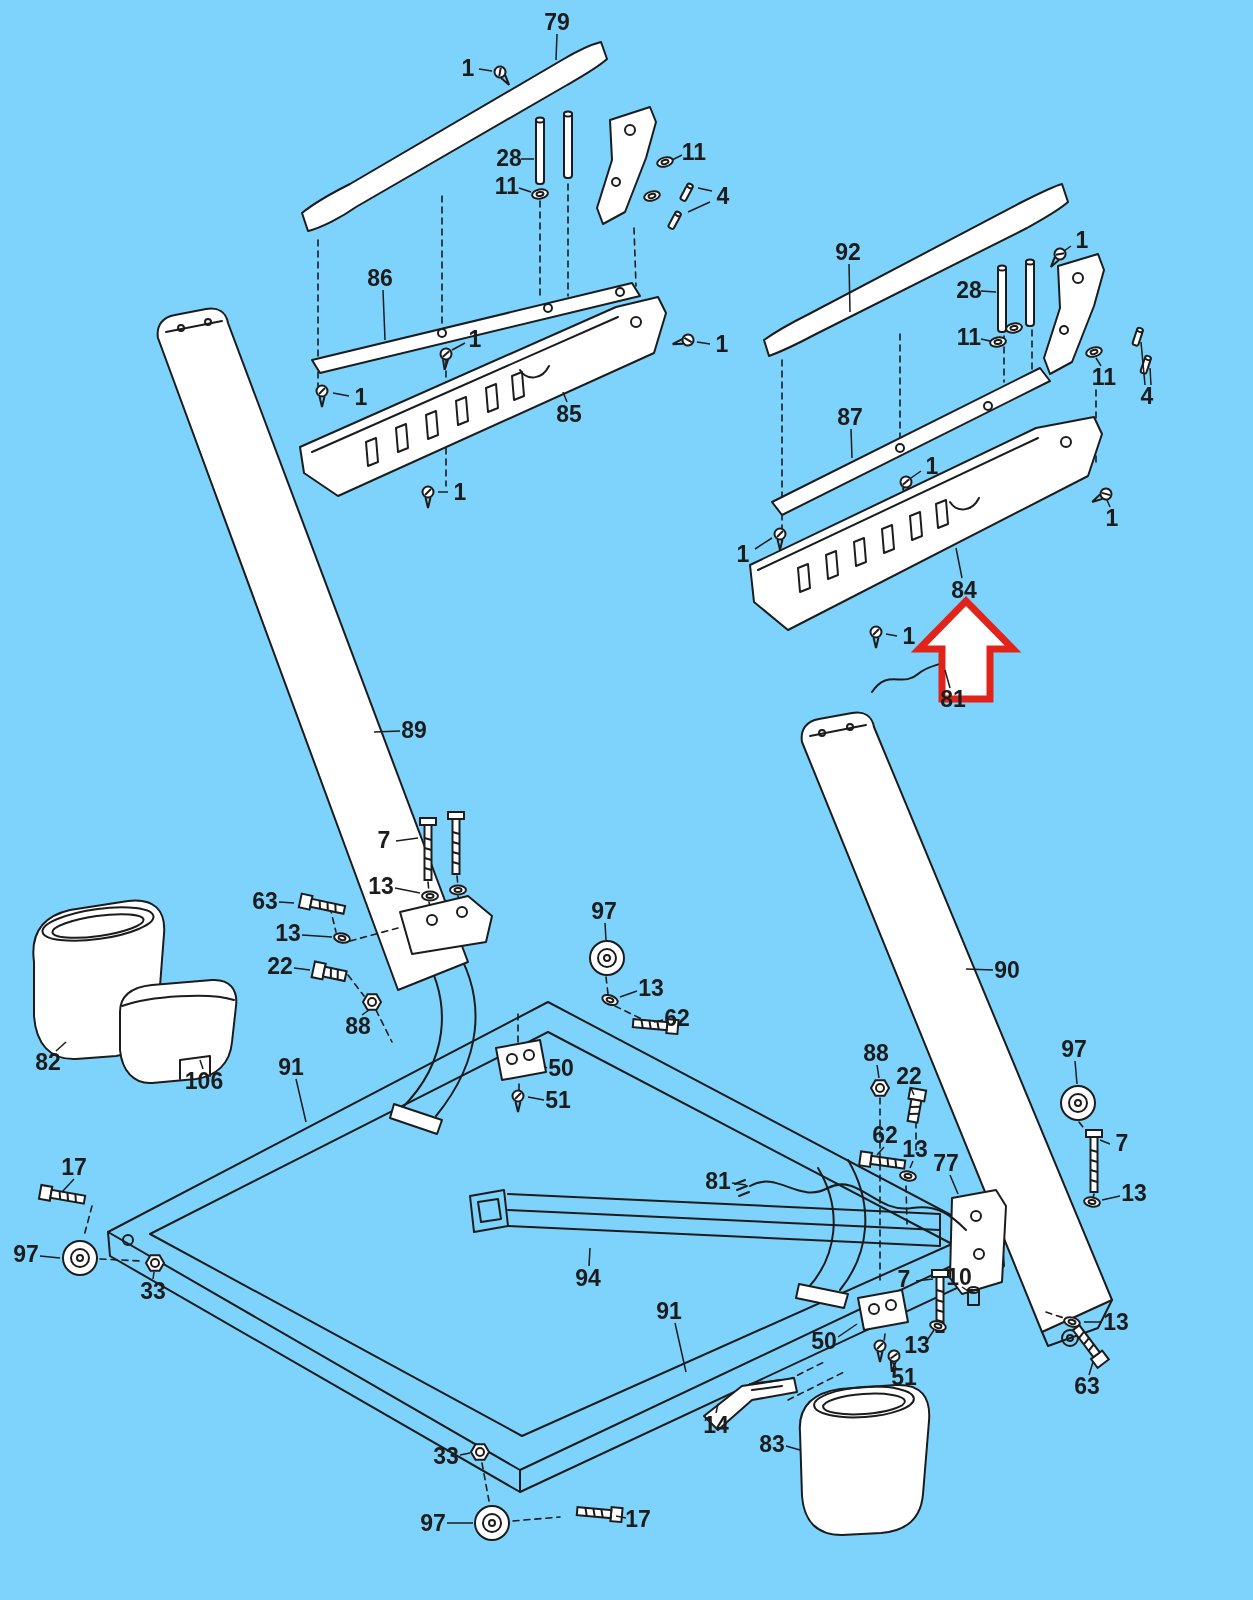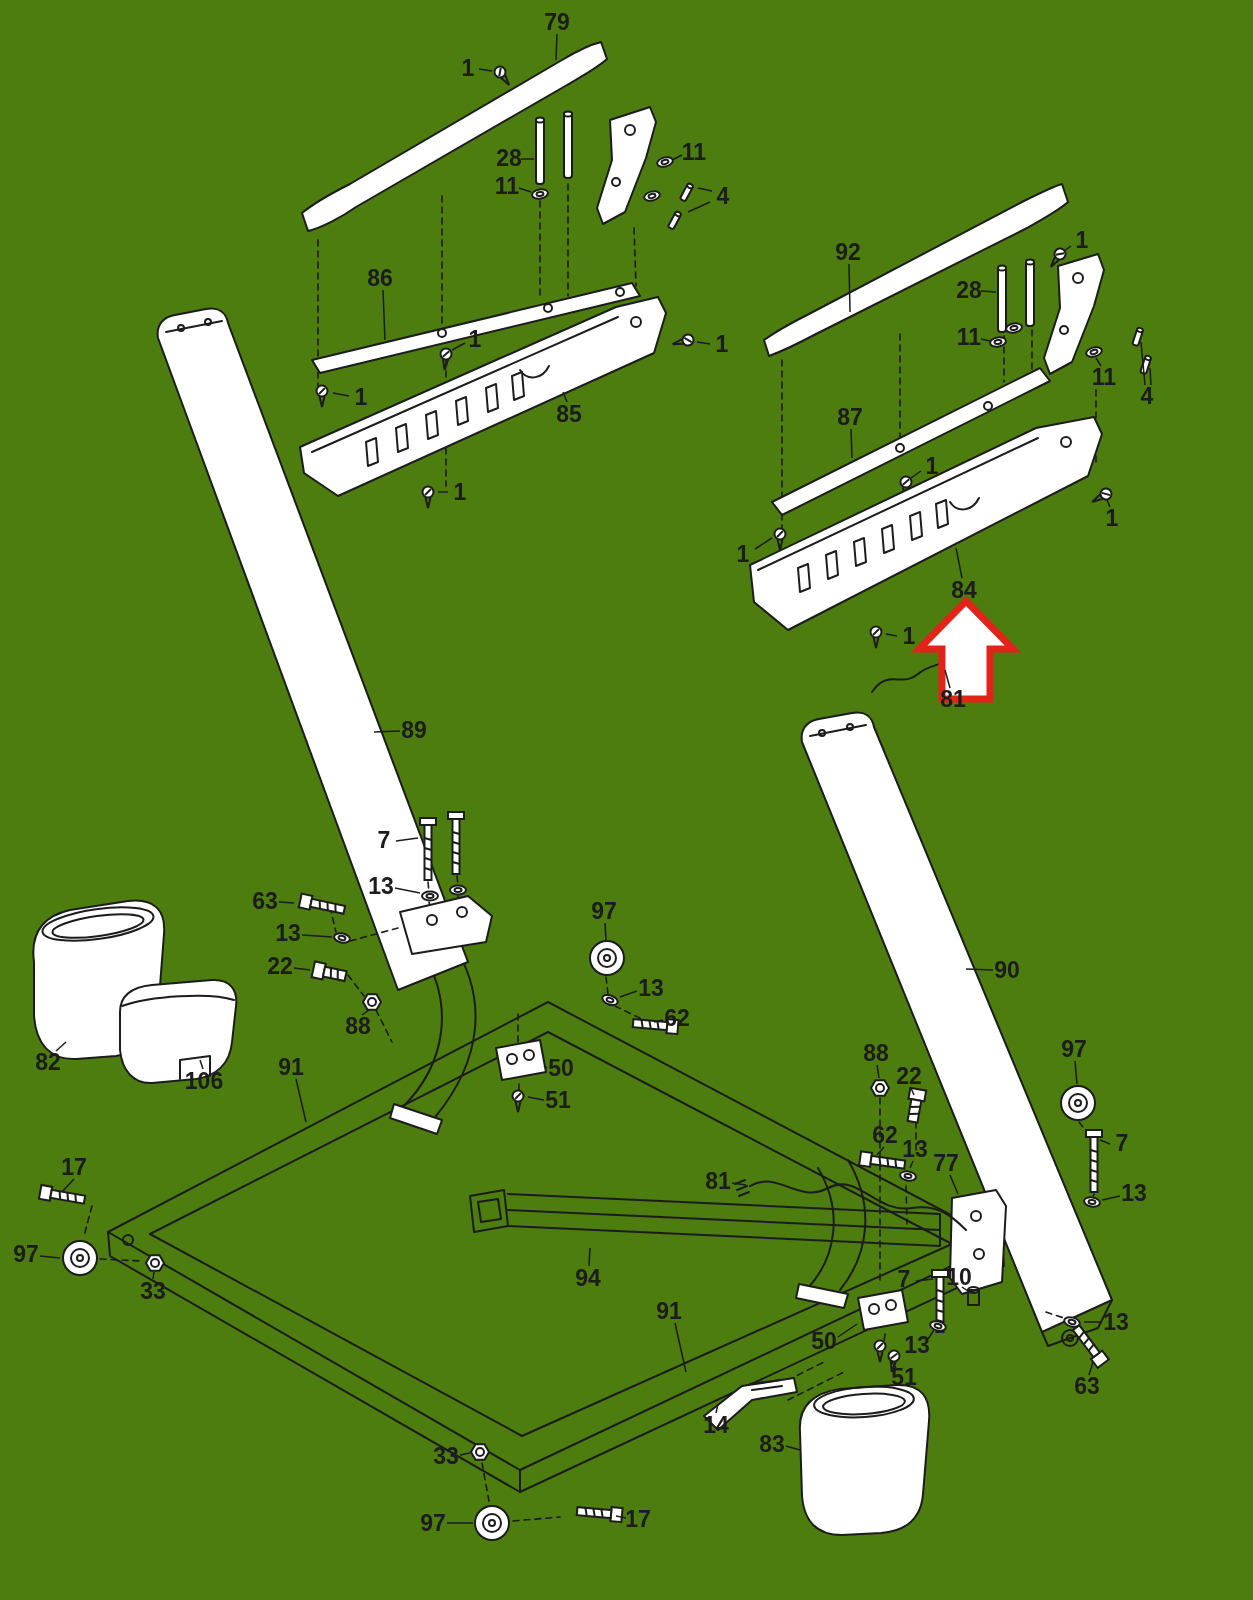--- a/index.html
+++ b/index.html
@@ -1,17 +1,17 @@
 <!DOCTYPE html>
 <html style="--ink: #1c1c1c; --hl: #e2231a;"><head>
 <meta charset="utf-8">
 <style>
   :root { --ink:#1c1c1c; --hl:#e2231a; }
   html,body { margin:0; padding:0; background:#ffffff; }
-  .page { position:relative; width:1253px; height:1600px; background:#4d7c0f; overflow:hidden; }
+  .page { position:relative; width:1253px; height:1600px; background:#7dd3fc; overflow:hidden; }
   svg { position:absolute; left:0; top:0; }
   .art path, .art rect, .art circle, .art ellipse, .art line {
     stroke: var(--ink); stroke-width:2; fill:none;
     stroke-linecap:round; stroke-linejoin:round;
   }
   .art use { stroke: var(--ink); stroke-width:2; fill:#ffffff; }
   .art .fillw { fill:#ffffff; }
   .art .dash { stroke-dasharray:6 5; stroke-width:1.6; }
   .leader-line { stroke: var(--ink); stroke-width:1.5; }
   text.part-label {

